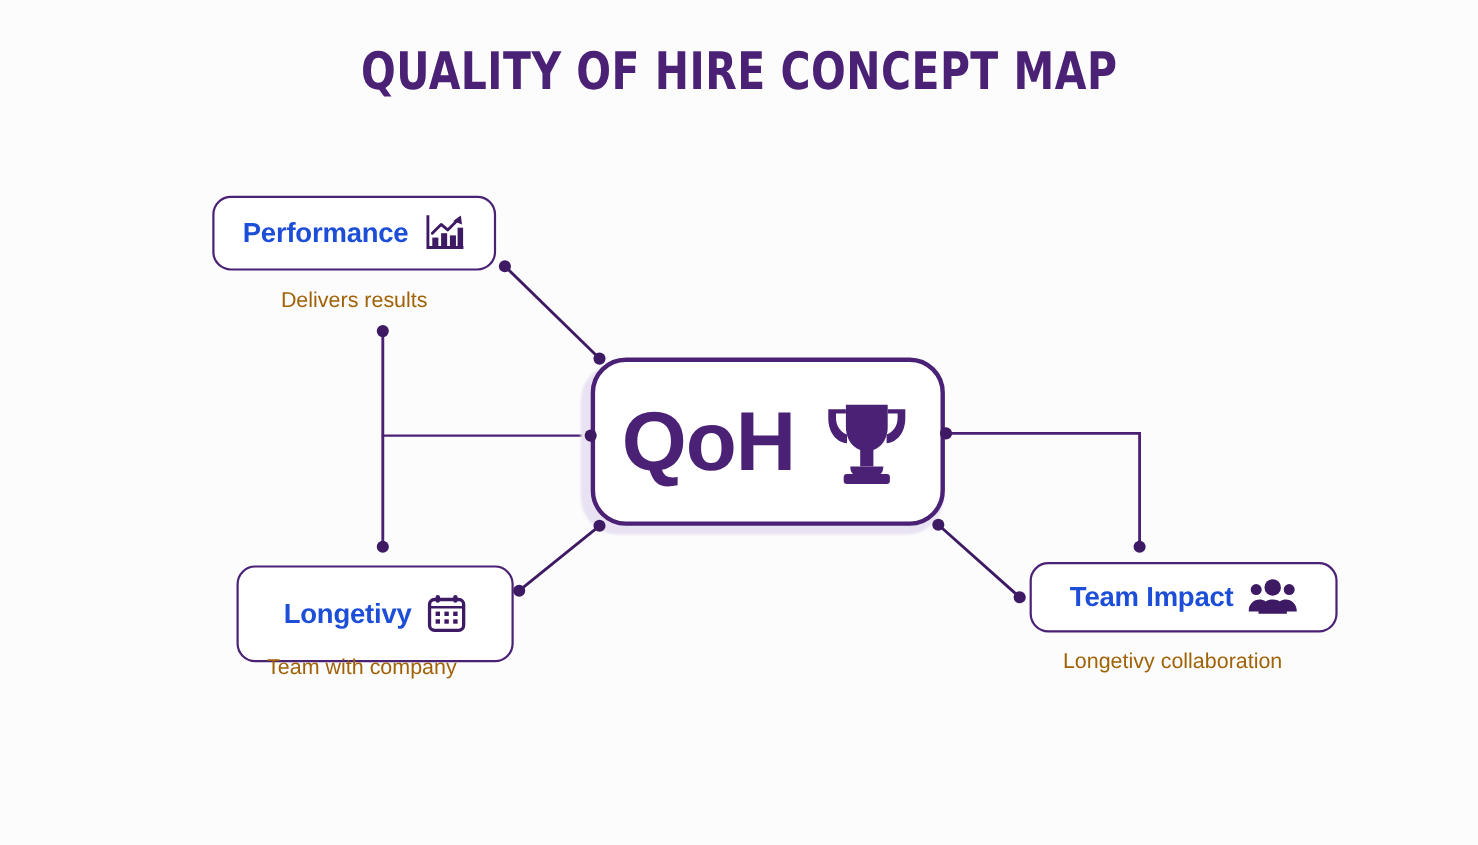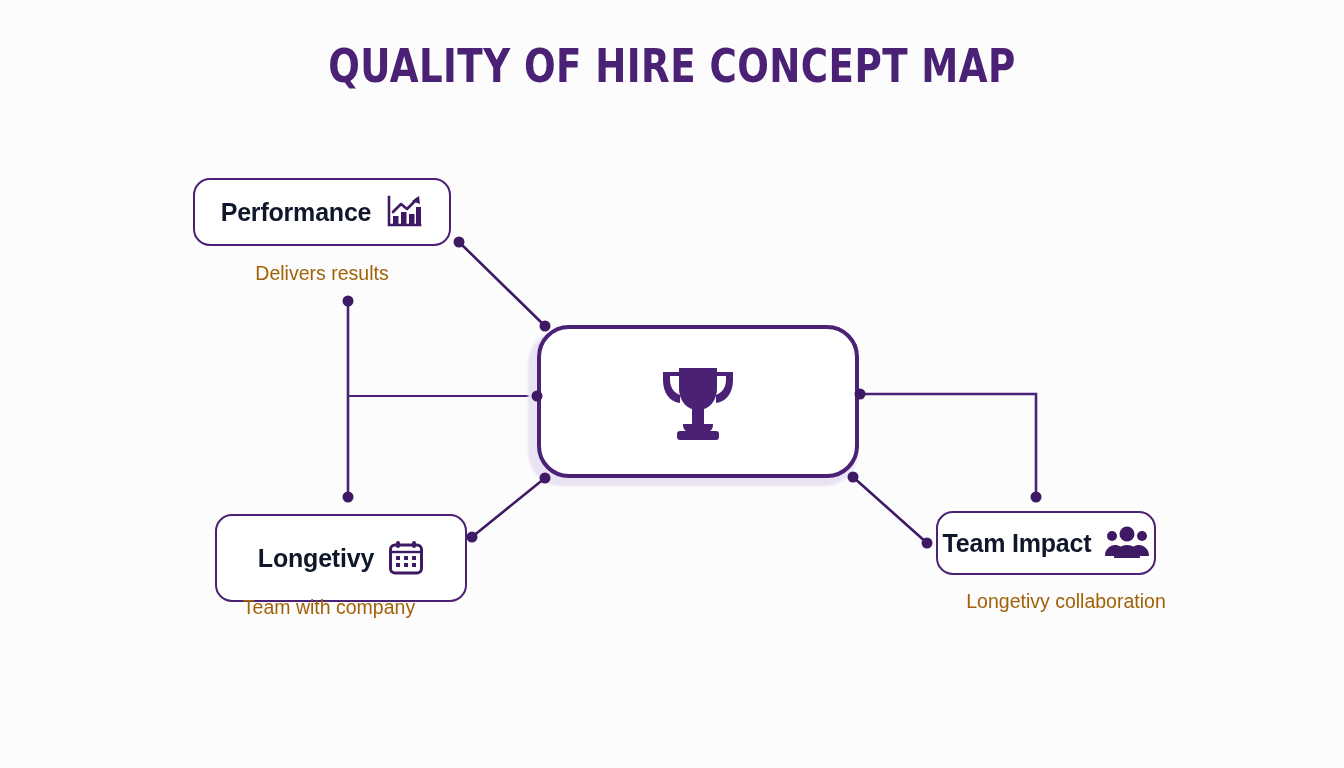--- a/index.html
+++ b/index.html
@@ -57,33 +57,33 @@
     display: flex;
     align-items: center;
     justify-content: center;
     gap: 14px;
     color: #3d1a63;
   }
   .node .node-label {
     font-size: 25px;
     font-weight: bold;
     letter-spacing: -0.2px;
-    color: #0f172a;
+    color: #1d4ed8;
     white-space: nowrap;
   }
   .node .node-icon {
     display: flex;
     align-items: center;
     justify-content: center;
     line-height: 0;
   }
 
   #node-performance { left: 193px; top: 178px; width: 258px; height: 68px; }
   #node-longevity   { left: 215px; top: 514px; width: 252px; height: 88px; }
-  #node-team        { left: 936px; top: 511px; width: 220px; height: 64px; }
+  #node-team        { left: 936px; top: 511px; width: 280px; height: 64px; }
 
   
   .caption {
     position: absolute;
     font-size: 19.5px;
     font-weight: normal;
     color: #a16207;
     text-align: center;
     white-space: nowrap;
   }
@@ -158,20 +158,21 @@
 
     <polyline points="859,394 1036,394 1036,497" fill="none" stroke="#4a2175" stroke-width="2.6" stroke-linecap="round" stroke-linejoin="miter"></polyline>
 
     <line x1="853" y1="477" x2="927" y2="543" stroke="#3d1a63" stroke-width="2.6" stroke-linecap="round"></line>
   </svg>
 
   <div class="title">QUALITY OF HIRE CONCEPT MAP</div>
 
   <div id="center-glow"></div>
   <div id="node-center" class="node-center">
+    <span class="center-label">QoH</span>
     <span class="center-icon">
       <svg width="86" height="82" viewBox="0 0 86 82" aria-hidden="true">
 
         <path d="M24 6 h38 v20 c0 13 -8 22 -19 22 c-11 0 -19 -9 -19 -22 z" fill="#4a2175"></path>
 
         <path d="M24 10 h-16 v8 c0 13 7 22 17 23 l0 -8 c-6 -2 -10 -8 -10 -15 v-4 h9 z" fill="#4a2175"></path>
 
         <path d="M62 10 h16 v8 c0 13 -7 22 -17 23 l0 -8 c6 -2 10 -8 10 -15 v-4 h-9 z" fill="#4a2175"></path>
 
         <rect x="37" y="46" width="12" height="16" fill="#4a2175"></rect>

